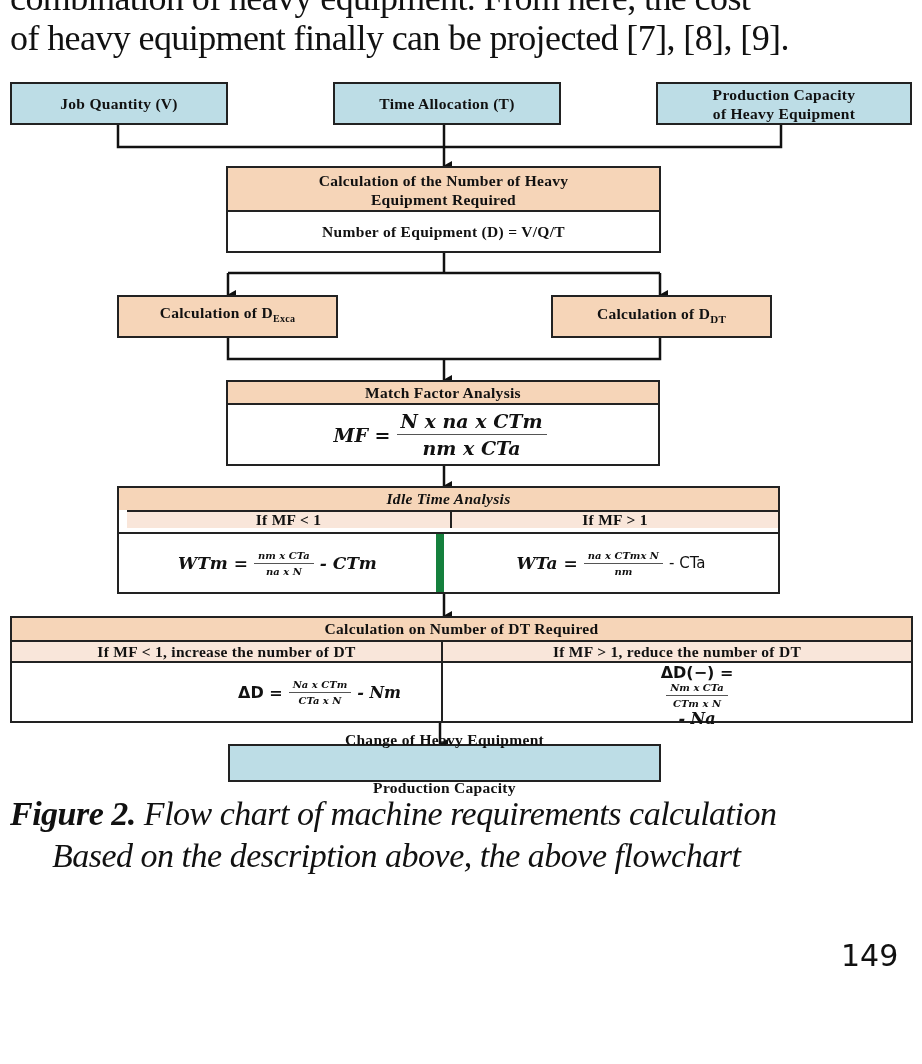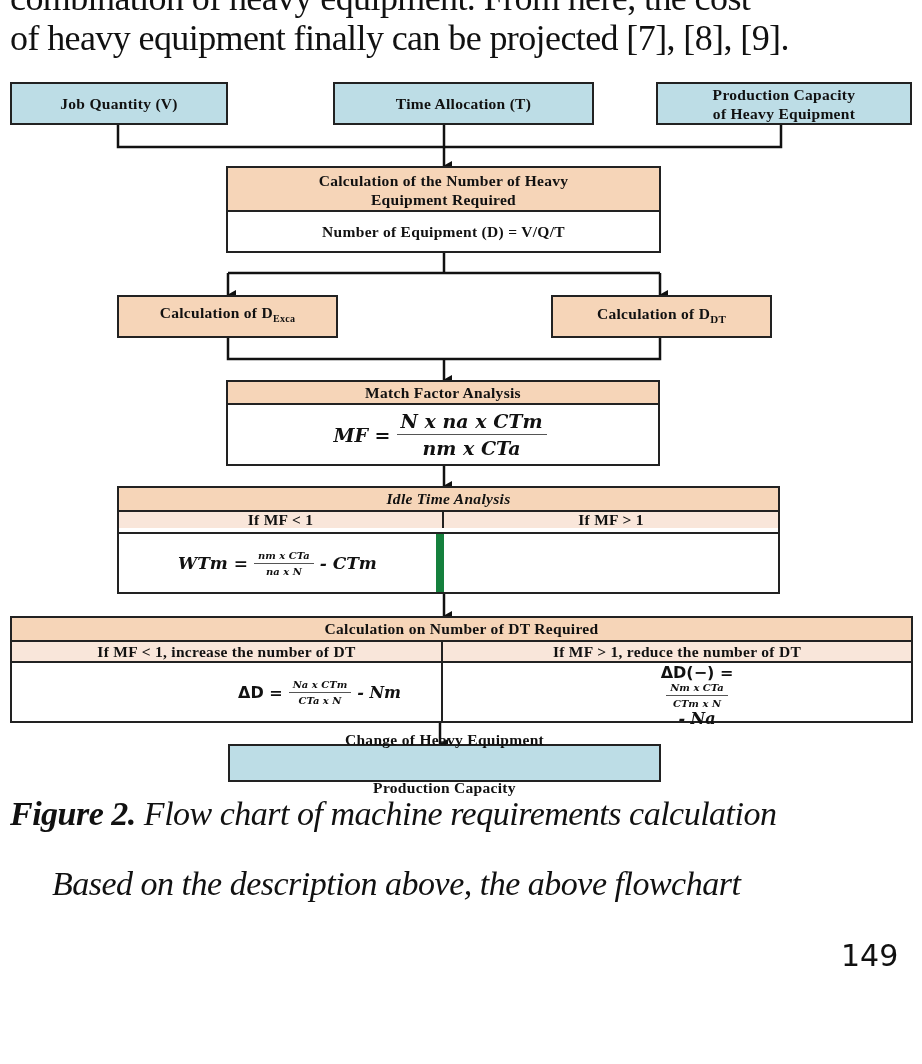--- a/index.html
+++ b/index.html
@@ -50,21 +50,21 @@
     <path d="M444,359 L444,380" marker-end="url(#arr)"></path>
     <path d="M444,465 L444,486" marker-end="url(#arr)"></path>
     <path d="M444,593 L444,616" marker-end="url(#arr)"></path>
     <path d="M440,722 L440,744" marker-end="url(#arr)"></path>
   </g>
 </svg>
 
 <div class="box blue center lbl" style="left:10px; top:82px; width:218px; height:43px;">
   <span>Job Quantity (V)</span>
 </div>
-<div class="box blue center lbl" style="left:333px; top:82px; width:261px; height:43px;">
+<div class="box blue center lbl" style="left:333px; top:82px; width:228px; height:43px;">
   <span>Time Allocation (T)</span>
 </div>
 <div class="box blue center lbl" style="left:656px; top:82px; width:256px; height:43px; flex-direction:column; line-height:19px;">
   <span>Production Capacity</span>
   <span>of Heavy Equipment</span>
 </div>
 
 <div class="box" style="left:226px; top:166px; width:435px; height:87px;">
   <div class="row peach center lbl" style="top:0; height:44px; flex-direction:column; line-height:19px;">
     <span>Calculation of the Number of Heavy</span>
@@ -93,36 +93,44 @@
       <span class="num">N x na x CTm</span>
       <span class="den">nm x CTa</span>
     </span>
   </div>
 </div>
 
 <div class="box" style="left:117px; top:486px; width:663px; height:108px;">
   <div class="row peach center lbl" style="top:0; height:22px;font-style:italic;">
     <span>Idle Time Analysis</span>
   </div>
-  <div class="row peach-light lbl" style="top:22px; height:18px;">
+  <div class="row peach-light lbl" style="top:22px; height:18px;margin-left:8px;">
     <div class="half center" style="left:0; width:325px; border-right:2px solid #222;">
       <span>If MF &lt; 1</span>
     </div>
     <div class="half center" style="left:325px; right:0;">
       <span>If MF &gt; 1</span>
     </div>
   </div>
   <div class="row white" style="top:44px; bottom:0;">
     <div class="half formula" style="left:0; width:325px; border-right:8px solid #15803d; font-size:17px;">
       <span>WTm =</span>
       <span class="frac" style="font-size:10px;">
         <span class="num">nm x CTa</span>
         <span class="den">na x N</span>
       </span>
       <span>- CTm</span>
+    </div>
+    <div class="half formula" style="left:325px; right:0; font-size:17px;">
+      <span>WTa =</span>
+      <span class="frac" style="font-size:10px;">
+        <span class="num">na x CTmx N</span>
+        <span class="den">nm</span>
+      </span>
+      <span style="font-style:normal; font-weight:normal; font-family:'DejaVu Sans', sans-serif; font-size:15px;">- CTa</span>
     </div>
   </div>
 </div>
 
 <div class="box" style="left:10px; top:616px; width:903px; height:107px;">
   <div class="row peach center lbl" style="top:0; height:22px;">
     <span>Calculation on Number of DT Required</span>
   </div>
   <div class="row peach-light lbl" style="top:22px; height:21px;">
     <div class="half center" style="left:0; width:431px; border-right:2px solid #222;">
@@ -153,15 +161,15 @@
 </div>
 
 <div class="box blue center lbl" style="left:228px; top:744px; width:433px; height:38px; flex-direction:column; line-height:19px;gap:29px;">
   <span>Change of Heavy Equipment</span>
   <span>Production Capacity</span>
 </div>
 
 <div class="abs caption" style="left:10px; top:794px;">
   <b>Figure 2.</b><span> Flow chart of machine requirements calculation</span>
 </div>
-<div class="abs caption" style="left:52px; top:836px;margin-top:28px;">Based on the description above, the above flowchart</div>
+<div class="abs caption" style="left:52px; top:836px;">Based on the description above, the above flowchart</div>
 
 <div class="abs pagenum" style="left:841px; top:938px;">149</div>
 
 </body></html>

